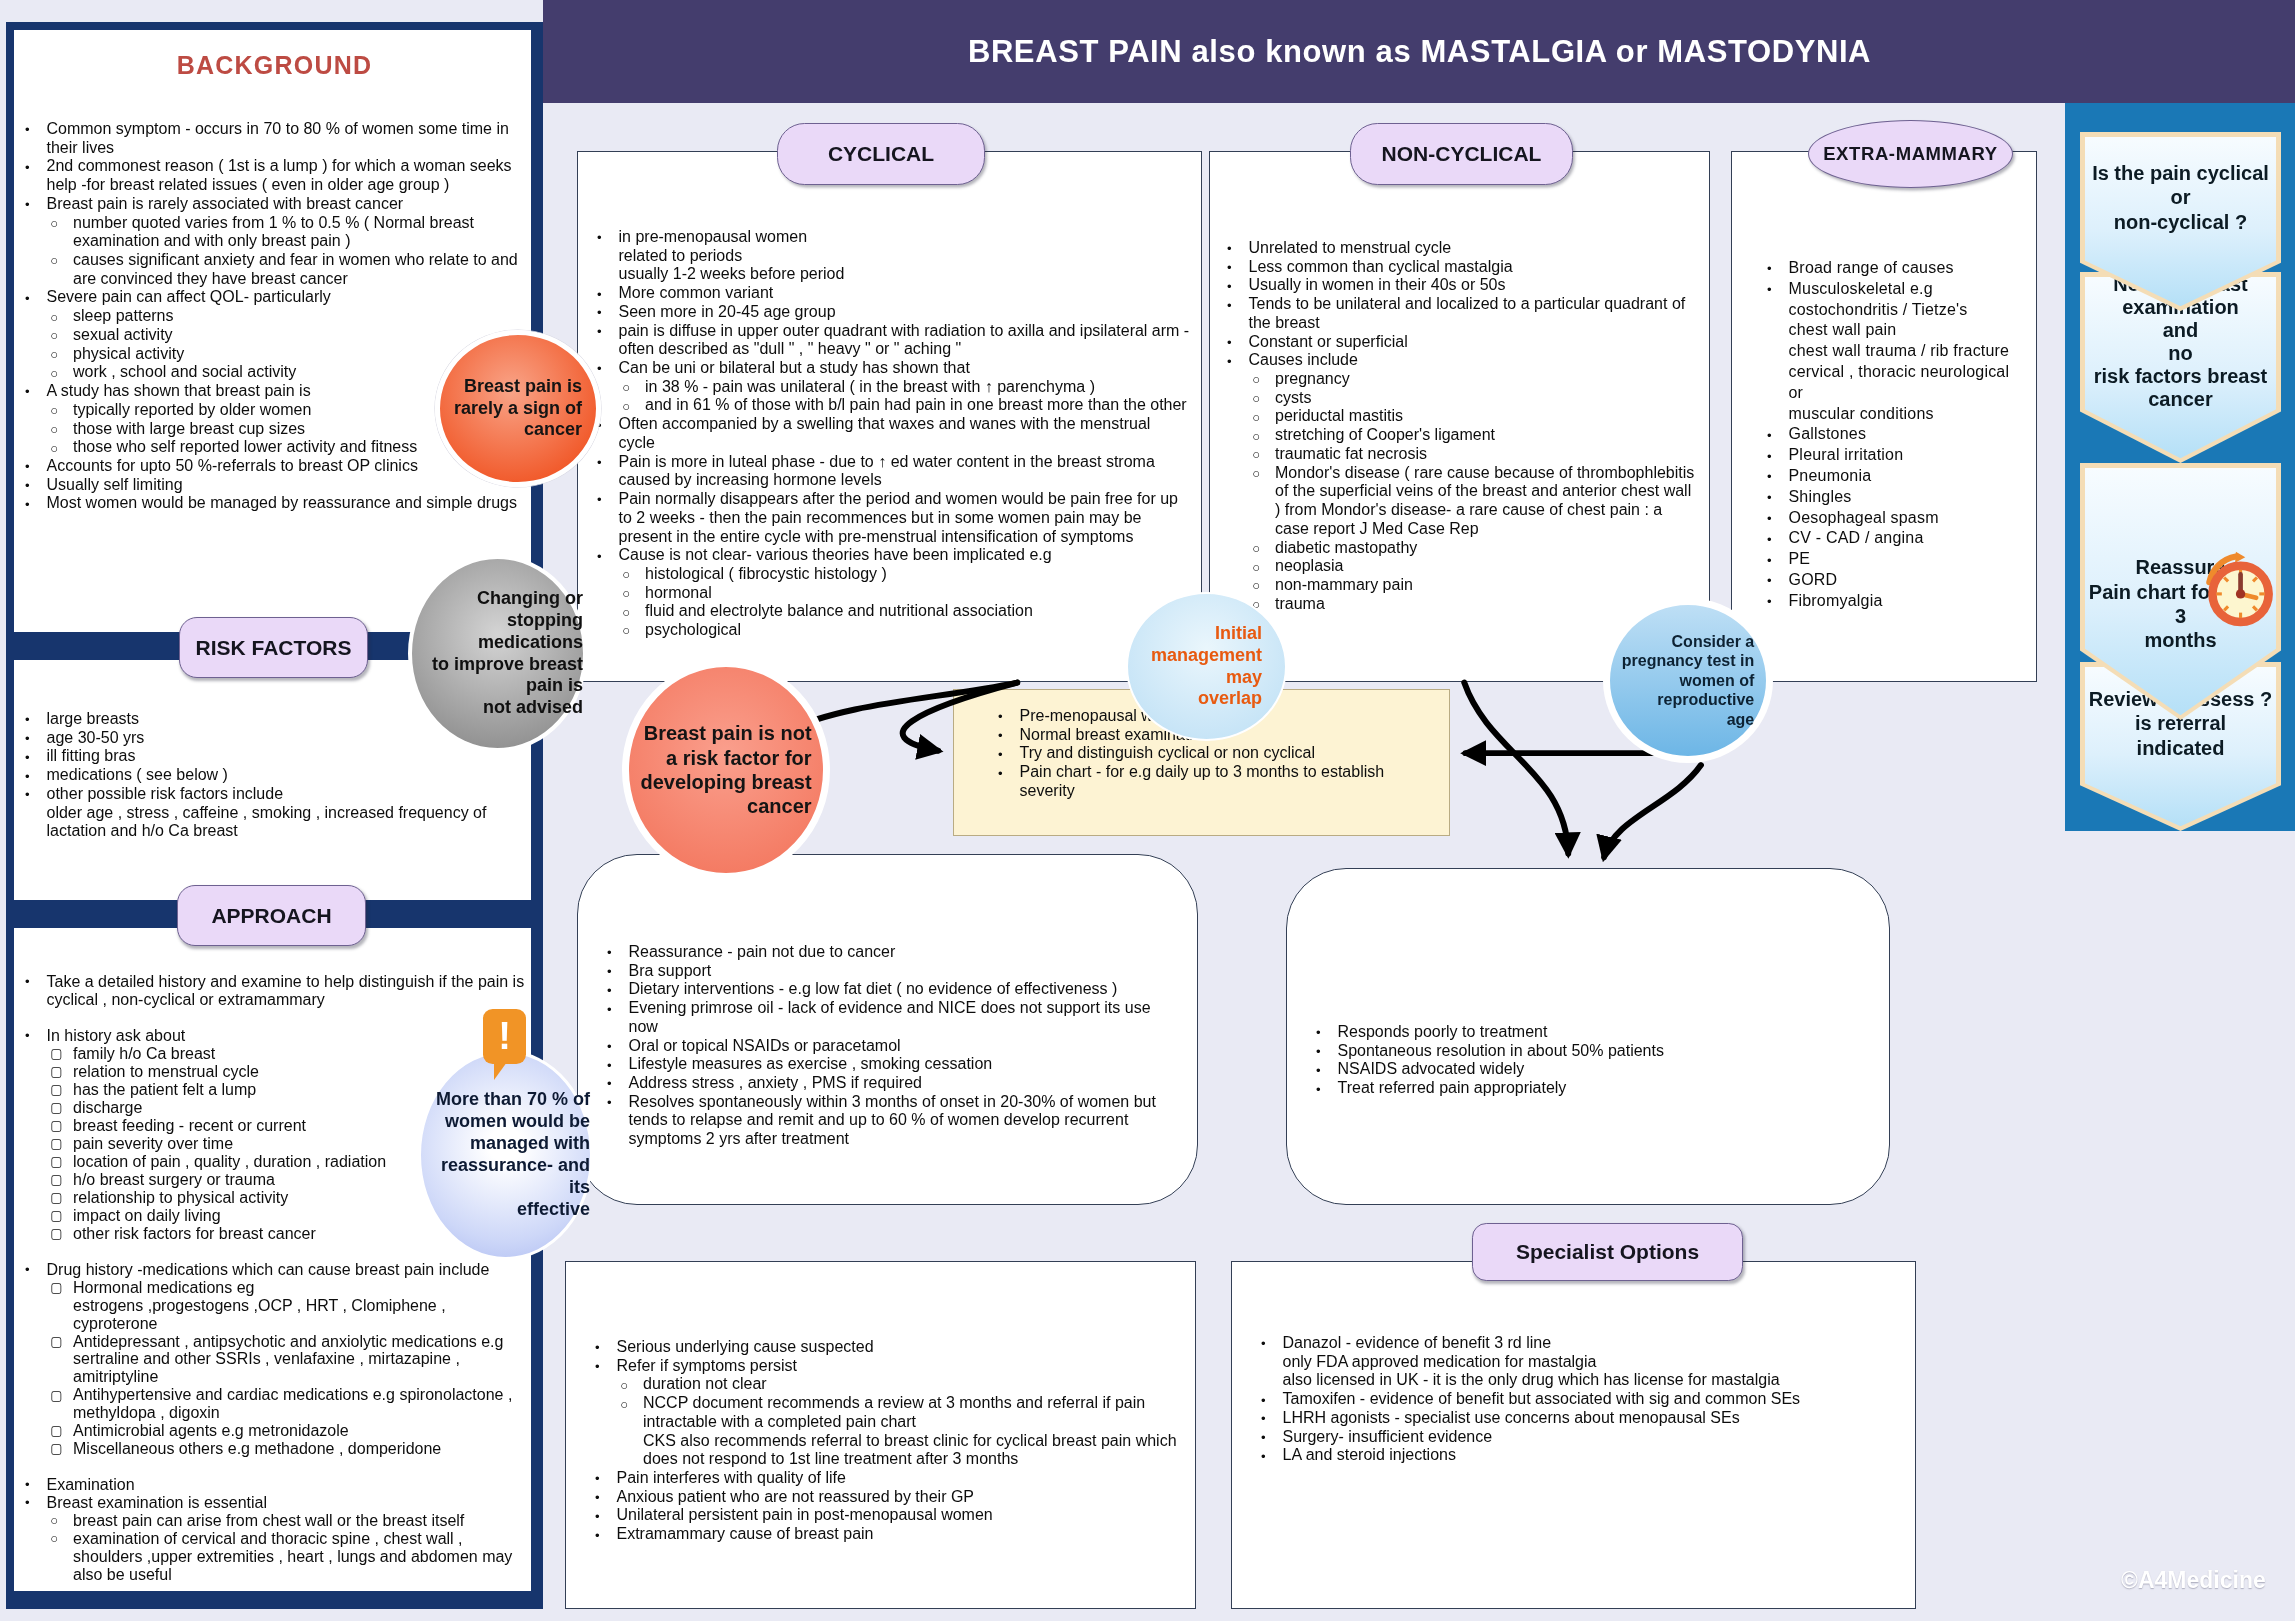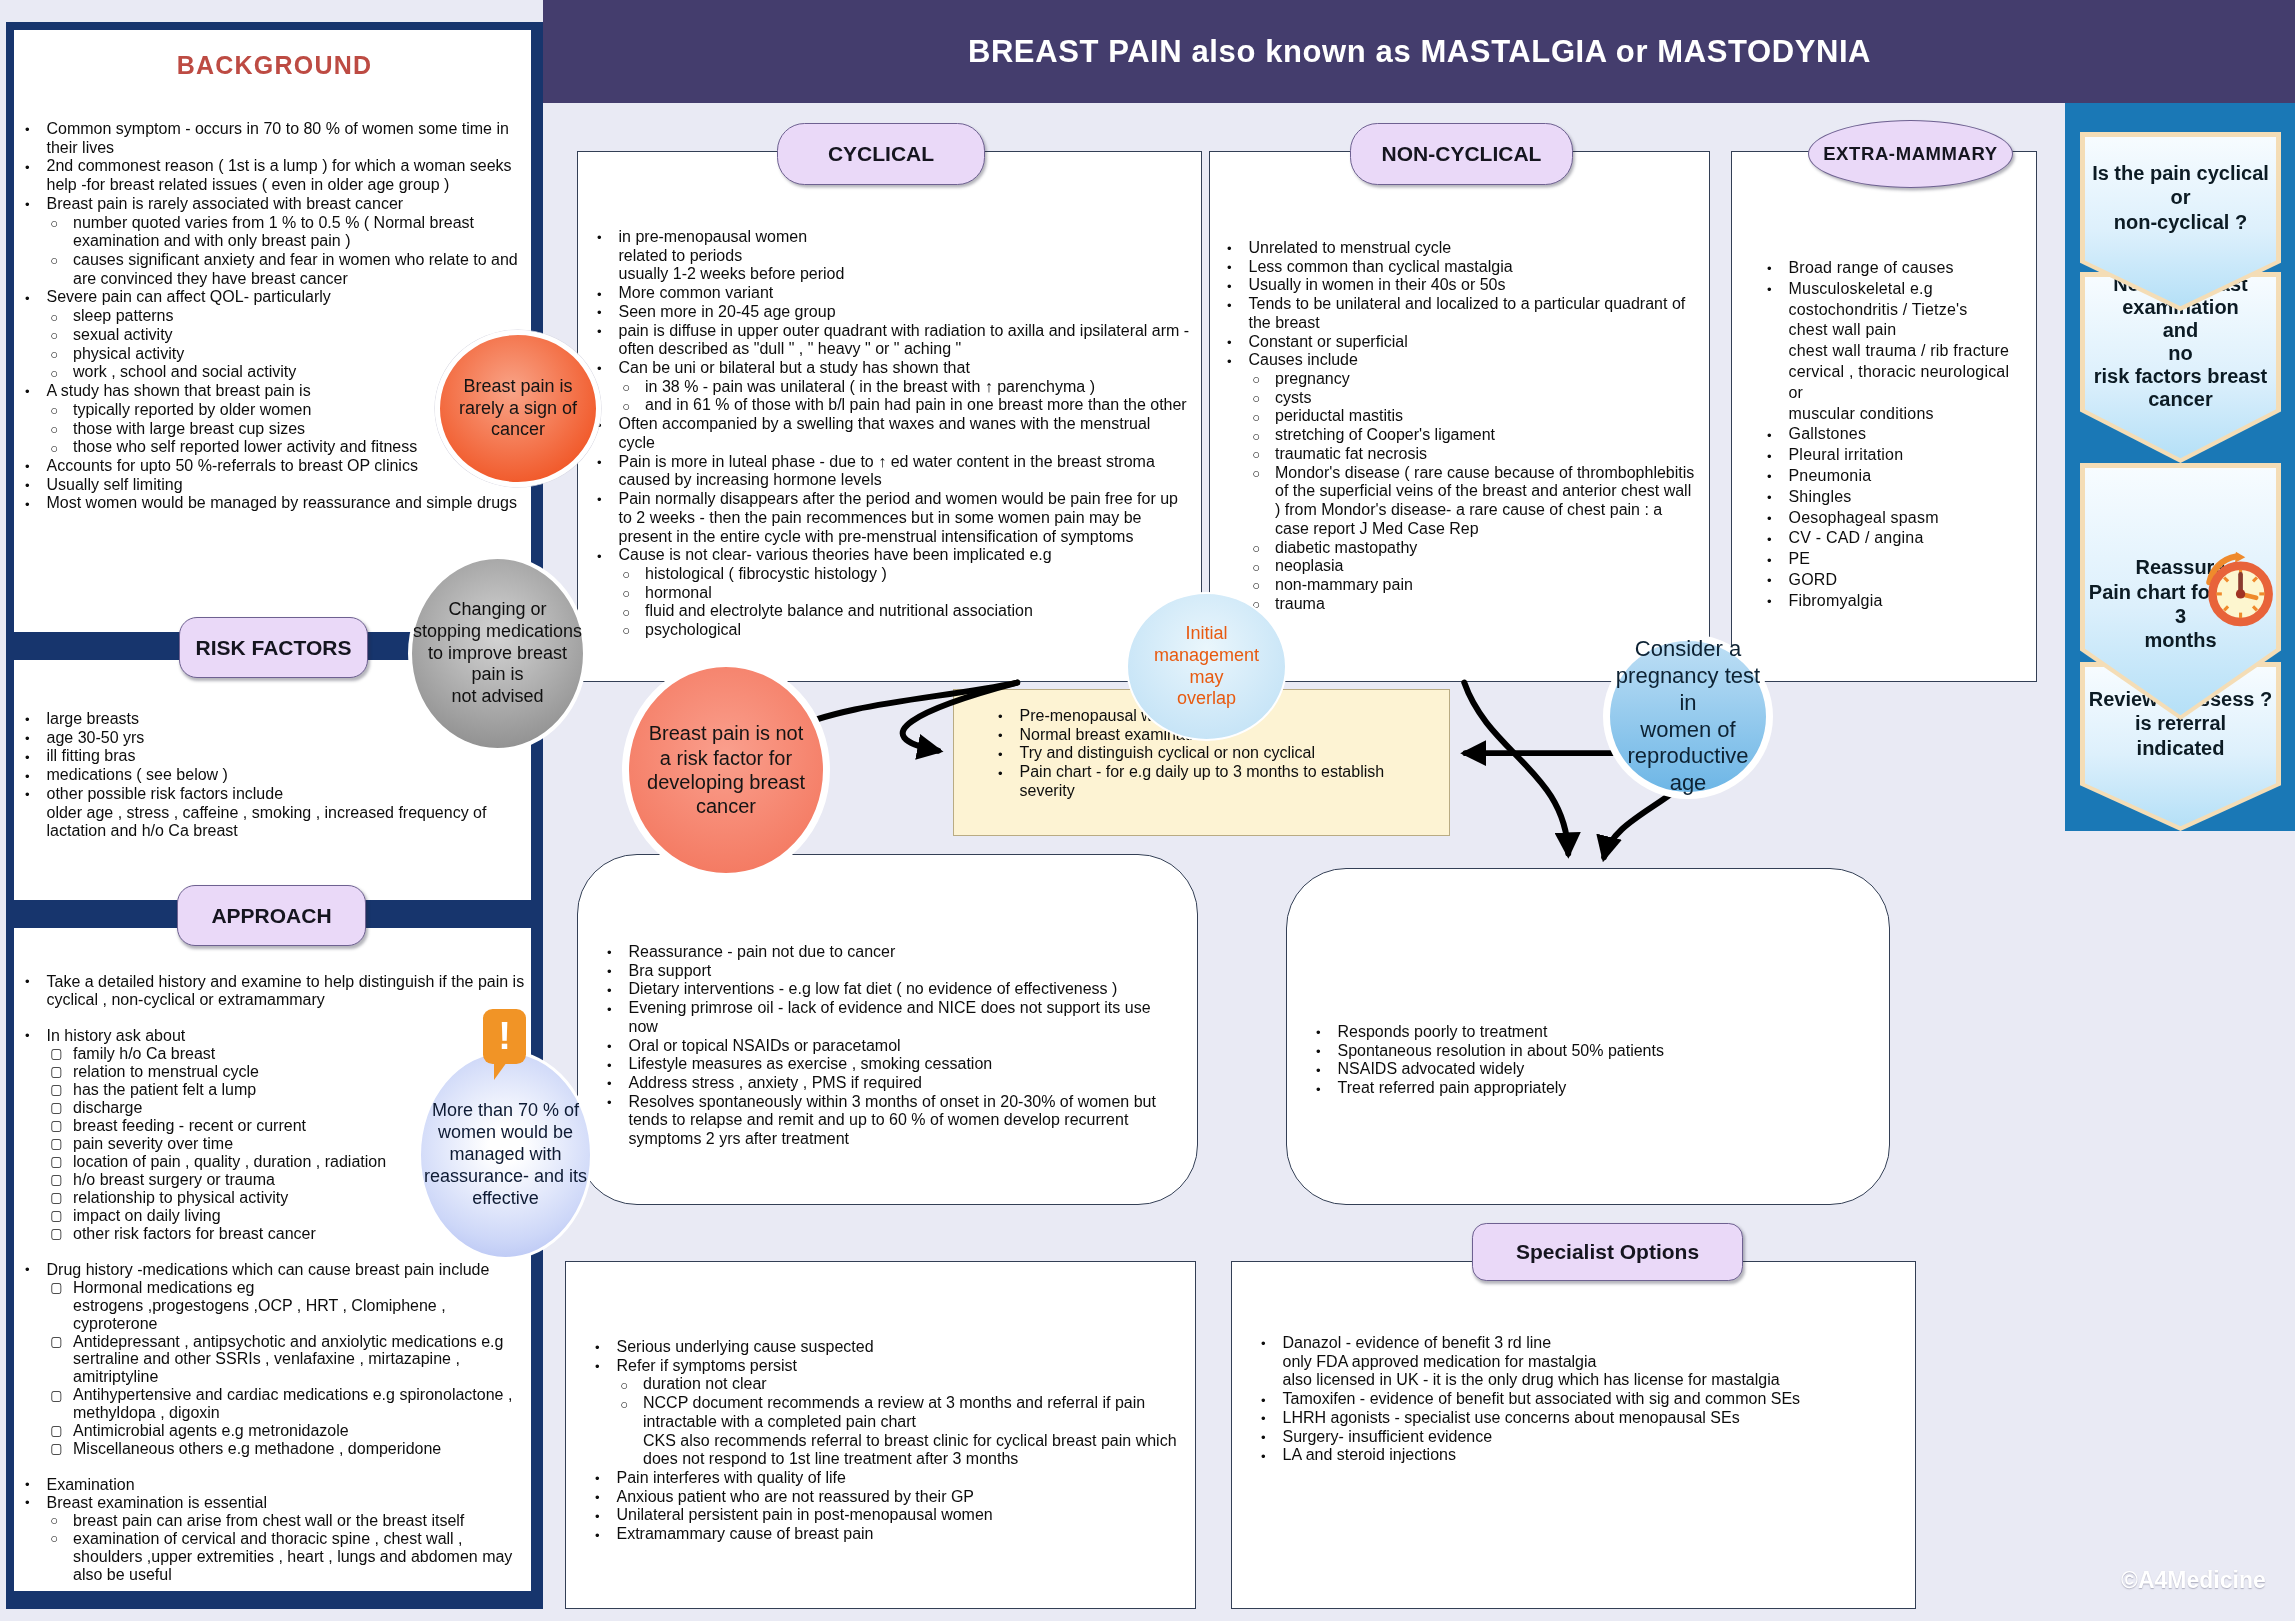--- a/index.html
+++ b/index.html
@@ -37,32 +37,32 @@
   #sidebar{position:absolute;left:2065px;top:103px;width:230px;height:728px;background:#1a78b6;z-index:1;}
   .chev{position:absolute;left:2080px;width:201px;}
   .chev .cb{position:absolute;inset:0;clip-path:polygon(0 0,100% 0,100% 73%,50% 100%,0 73%);background:#f4ddb6;}
   .chev .ci{position:absolute;inset:4.8px;clip-path:polygon(0 0,100% 0,100% 73%,50% 100%,0 73%);
     background:linear-gradient(180deg,#f7fcff 0%,#ddf0fc 55%,#b5e0f7 100%);}
   .chev .ct{position:absolute;left:6px;right:6px;top:0;height:73%;display:flex;align-items:center;justify-content:center;
     font-weight:bold;font-size:20px;line-height:1.22;text-align:center;white-space:pre-line;color:#0c1b24;}
 
   
   .circ{position:absolute;border-radius:50%;display:flex;align-items:center;justify-content:center;
-    text-align:center;font-weight:normal;white-space:pre-line;z-index:5;box-sizing:border-box;line-height:1.22;}
+    text-align:right;font-weight:bold;white-space:pre-line;z-index:5;box-sizing:border-box;line-height:1.22;}
   #bubble-rarely{left:435px;top:330px;width:166px;height:157px;font-size:18px;color:#141414;
     background:radial-gradient(circle at 46% 38%,#f9a488 0%,#f15a2b 75%);border:5.4px solid #fff;box-shadow:0 0 0 0.6px #d8d8e2;}
   #bubble-stopmed{left:408px;top:555px;width:179px;height:197px;font-size:18px;color:#101010;
     background:radial-gradient(circle at 50% 40%,#d4d4d4 0%,#8e8e8e 85%);border:4.8px solid #fff;}
   #bubble-seventy{left:418px;top:1050px;width:175px;height:210px;font-size:18px;color:#0d1a33;
     background:radial-gradient(circle at 50% 45%,#ffffff 12%,#cdd7f8 68%,#a9b8f1 100%);border:3.6px solid #fff;}
   #bubble-notrisk{left:622px;top:660px;width:208px;height:220px;font-size:20px;color:#141414;
     background:radial-gradient(circle at 50% 42%,#fa9f8d 0%,#f47a62 80%);border:7.2px solid #fff;}
   #bubble-initial{left:1126px;top:592px;width:161px;height:149px;font-size:18px;color:#e85a10;
     background:radial-gradient(circle at 50% 38%,#eaf6fc 0%,#c2e2f6 85%);border:2.4px solid #fff;}
-  #bubble-pregnancy{left:1603px;top:634px;width:170px;height:165px;font-size:22px;color:#0d2233;
+  #bubble-pregnancy{left:1603px;top:598px;width:170px;height:165px;font-size:16px;color:#0d2233;
     background:linear-gradient(180deg,#bedff5 0%,#6db6e6 100%);border:7.2px solid #fff;}
   #bubble-nice{left:1679px;top:789px;width:267px;height:234px;font-size:18.5px;color:#0e1512;
     background:radial-gradient(circle at 50% 45%,#b5ccc1 0%,#7b9c8e 90%);border:7.2px solid #fff;}
 
   
   #excl{position:absolute;left:483px;top:1009px;width:43px;height:55px;background:#f19426;border-radius:9.6px;
     z-index:6;display:flex;align-items:center;justify-content:center;color:#fff;font-size:38px;font-weight:bold;}
   #excl-tail{position:absolute;left:494px;top:1062px;width:0;height:0;border-top:18px solid #f19426;
     border-right:13px solid transparent;z-index:6;}
 

